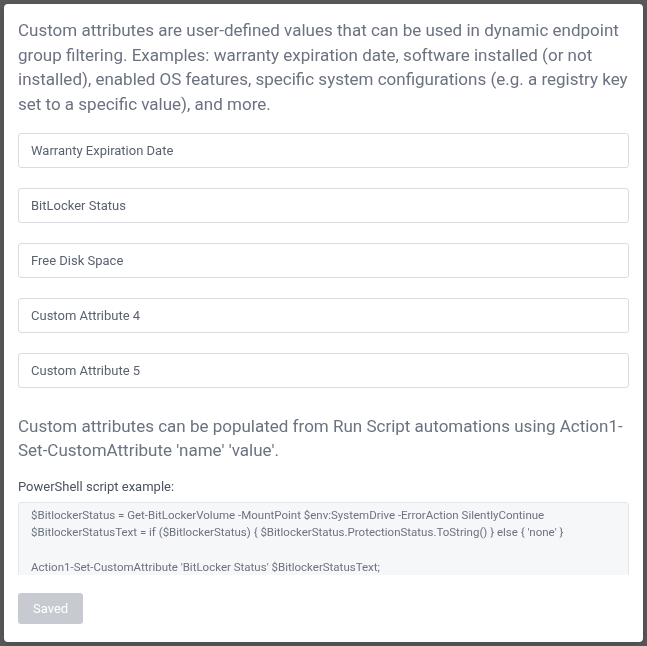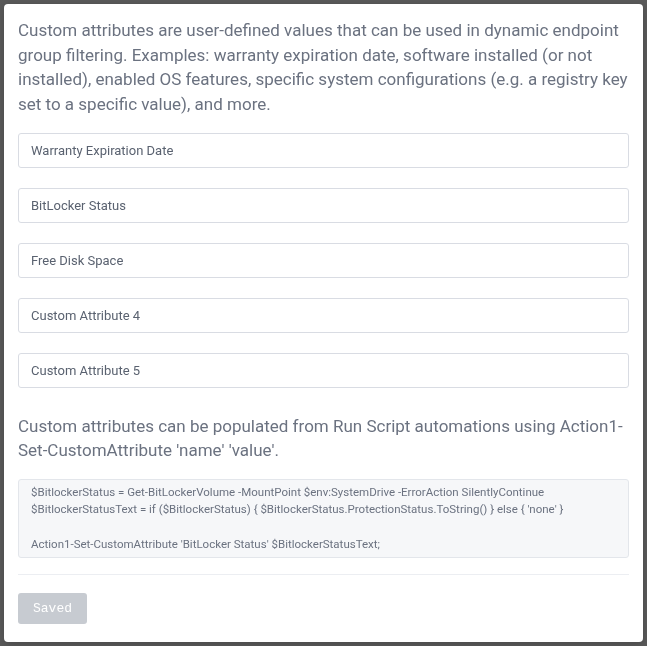--- a/index.html
+++ b/index.html
@@ -24,21 +24,21 @@
     border: 1px solid #d9dce3; border-radius: 3px; margin-bottom: 20px;
     font-family: inherit; background: #fff;
   }
   .info { font-size: 17px; color: #6b7280; margin: 6px 0 16px 0; line-height: 1.45; }
   .codebox {
     background: #f6f7f9; border: 1px solid #e3e6eb; border-radius: 3px;
     padding: 4px 12px; font-size: 11.5px; color: #6b7280;
     font-family: inherit; line-height: 1.5; margin-bottom: 16px; white-space: pre-wrap;
   }
   .divider { border: none; border-top: 1px solid #eceef2; margin: 4px 0 12px 0; }
-  .modal-footer { padding: 18px 14px; display: flex; gap: 16px; font-family: Liberation Mono, monospace; }
+  .modal-footer { padding: 18px 14px; display: flex; gap: 16px; }
   .btn { font-size: 13px; padding: 8px 15px; border-radius: 3px; cursor: pointer; font-family: inherit; }
   .btn-saved { background: #c7cbd1; color: #fff; border: none; cursor: default; }
   .btn-cancel { background: #fff; color: #5a6270; border: 1px solid #d9dce3; }
 </style>
 </head>
 <body>
 
 <div class="modal">
 
 
@@ -48,20 +48,21 @@
 
 
     <input class="attr-input" value="Warranty Expiration Date" style="">
     <input class="attr-input" value="BitLocker Status" style="">
     <input class="attr-input" value="Free Disk Space" style="">
     <input class="attr-input" value="Custom Attribute 4" style="">
     <input class="attr-input" value="Custom Attribute 5" style="">
 
     <p class="info">Custom attributes can be populated from Run Script automations using Action1-Set-CustomAttribute 'name' 'value'.</p>
 
+    <div class="label">PowerShell script example:</div>
 
     <div class="codebox"><span>$BitlockerStatus = Get-BitLockerVolume -MountPoint $env:SystemDrive -ErrorAction SilentlyContinue</span>
 <span>$BitlockerStatusText = if ($BitlockerStatus) { $BitlockerStatus.ProtectionStatus.ToString() } else { 'none' }</span>
 <span></span>
 <span>Action1-Set-CustomAttribute 'BitLocker Status' $BitlockerStatusText;</span></div>
 
     <hr class="divider">
 
     
 

